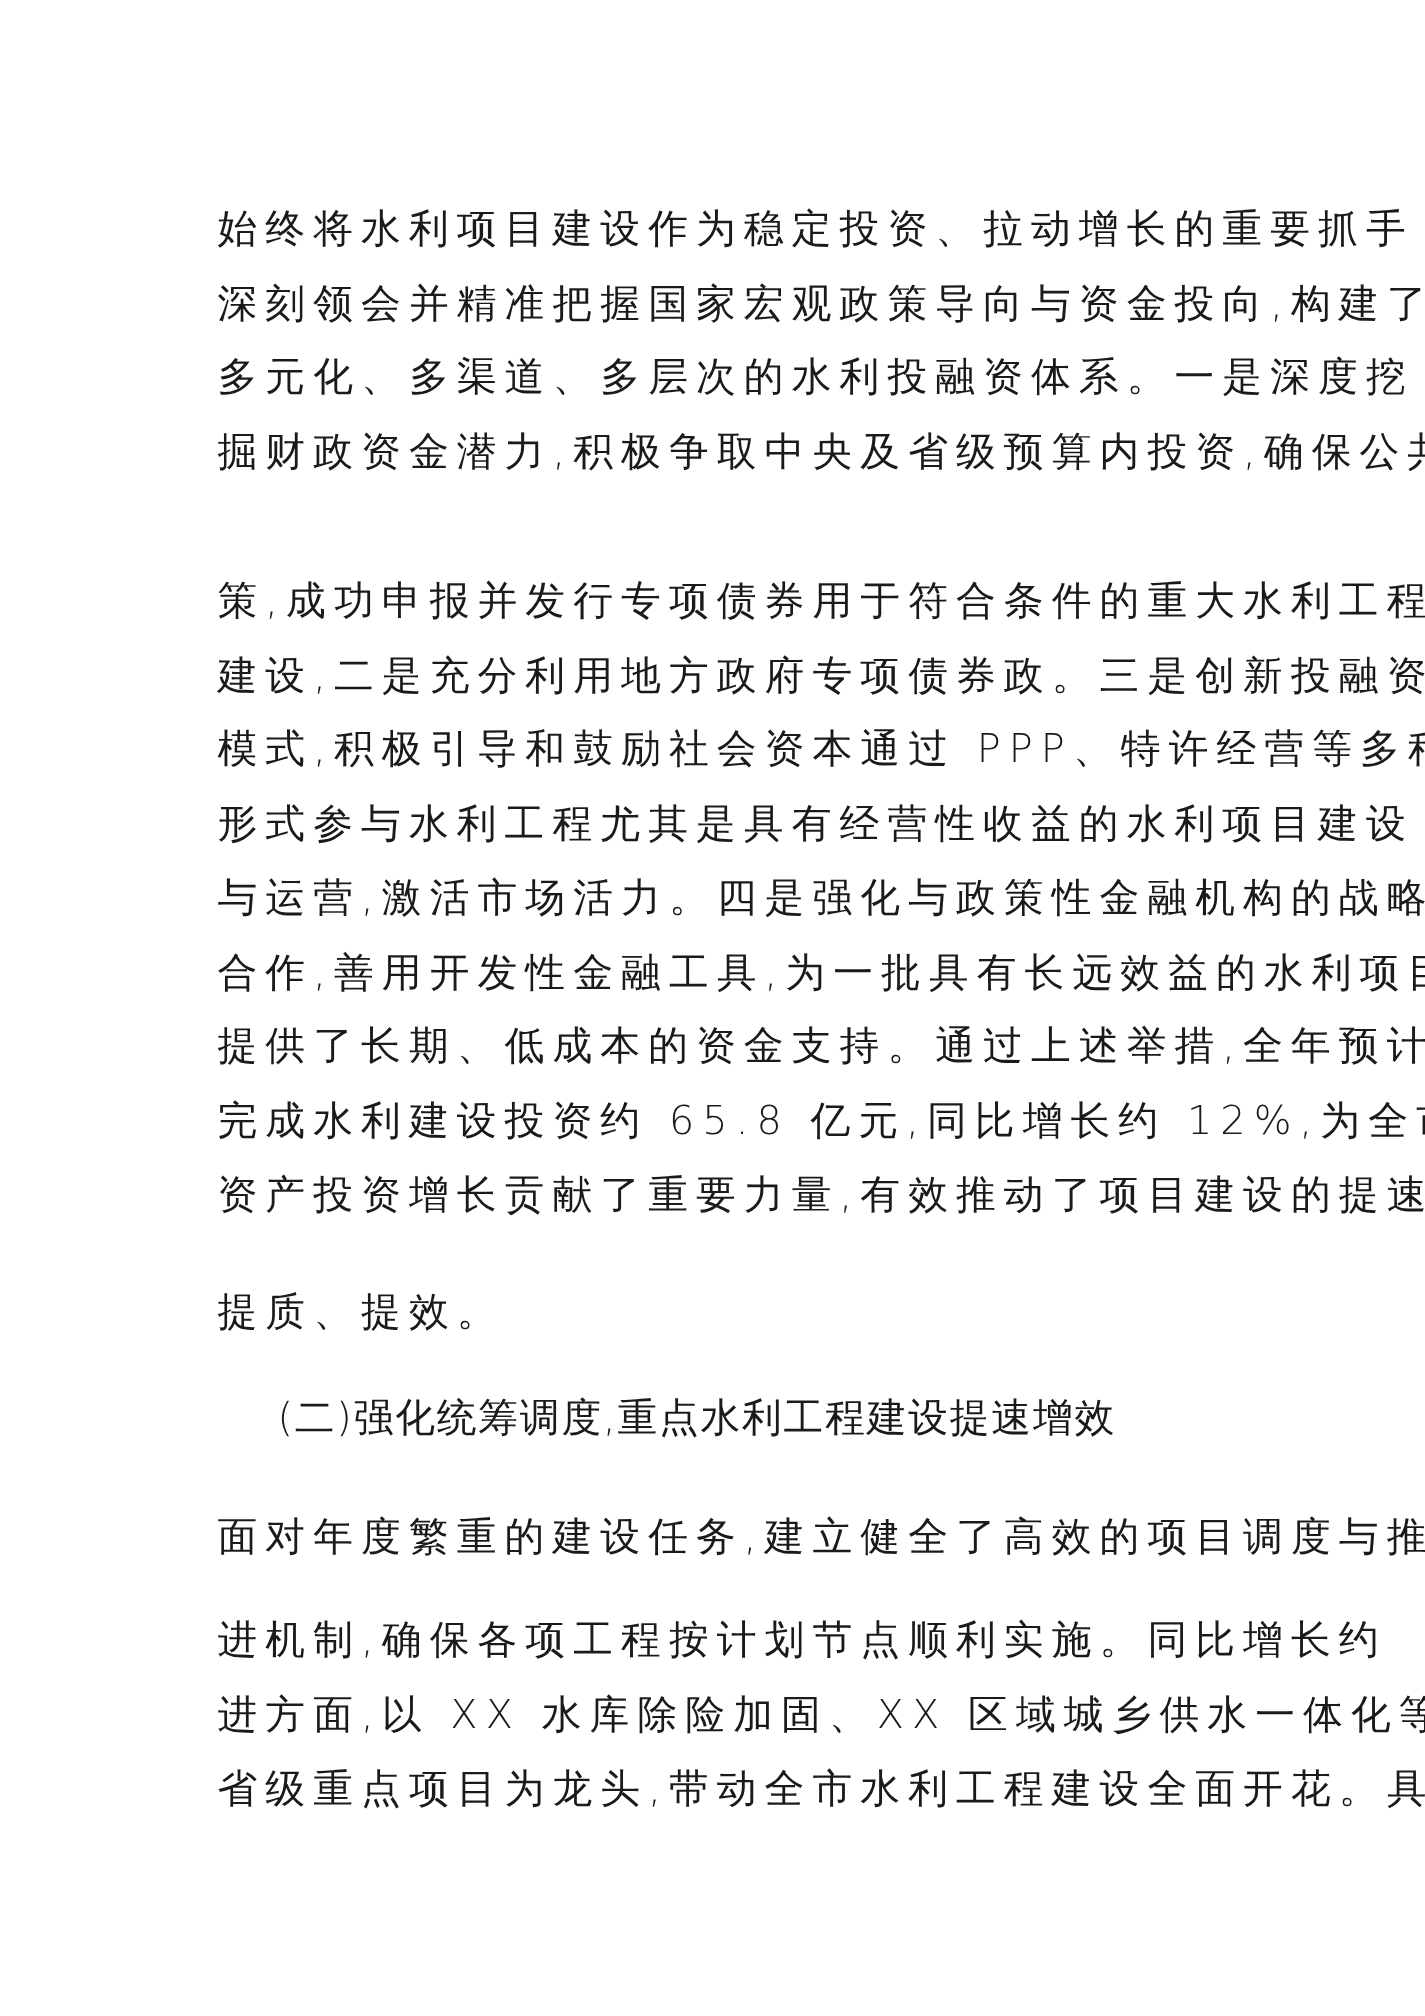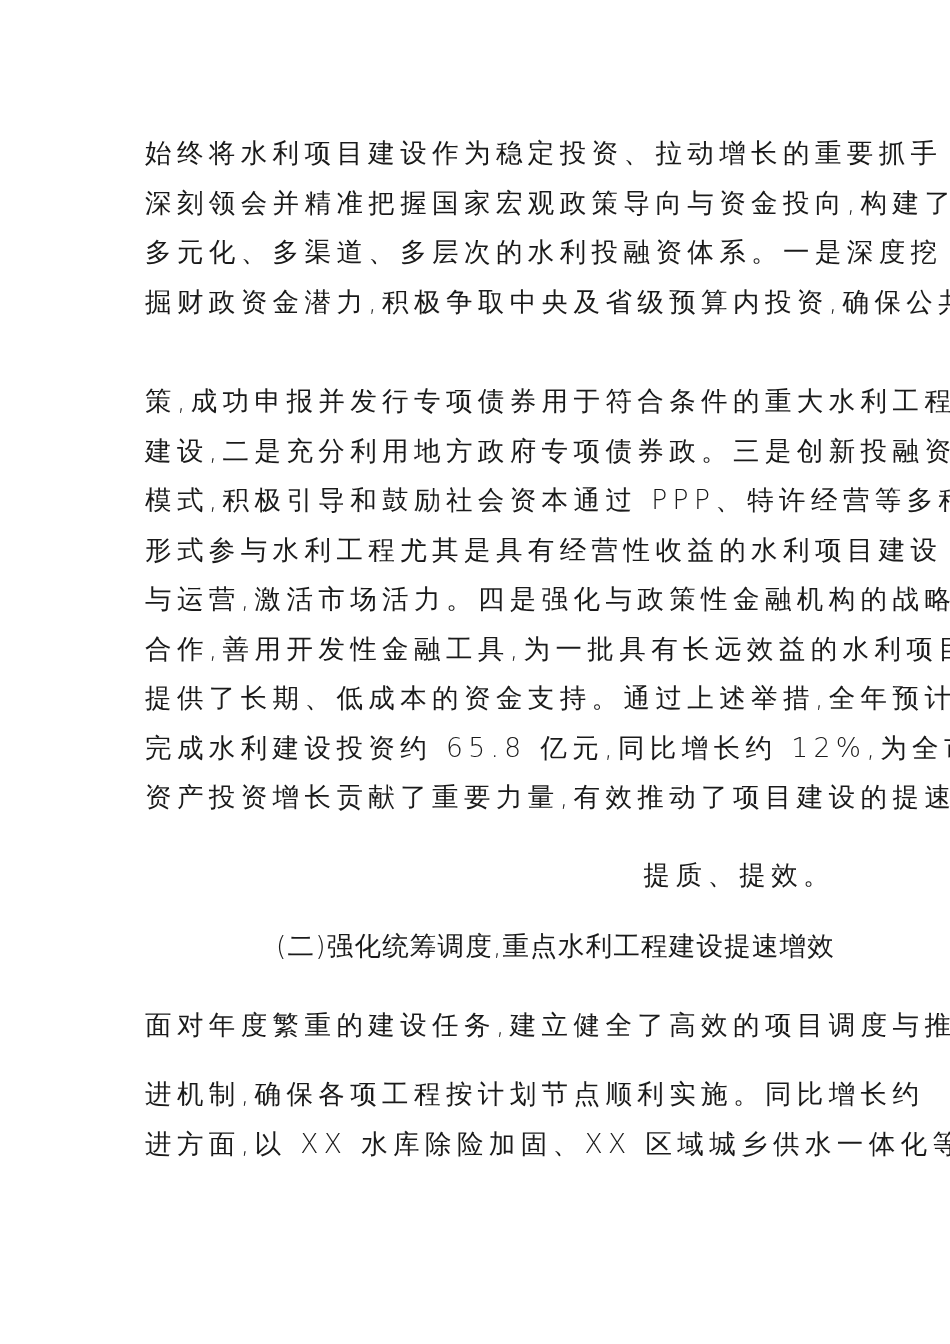--- a/index.html
+++ b/index.html
@@ -1,21 +1,21 @@
 <!DOCTYPE html>
 <html><head>
 <meta charset="utf-8">
 <style>
   html, body { margin: 0; padding: 0; background: #ffffff; }
   body { width: 950px; height: 1344px; position: relative; overflow: hidden;
          font-family: "DejaVu Sans", sans-serif; color: #111; }
-  .page { position: absolute; left: 0; top: 0; width: 950px; height: 1344px; background: #fff; text-align: right; }
+  .page { position: absolute; left: 0; top: 0; width: 950px; height: 1344px; background: #fff; }
   .line { position: absolute; left: 145px; width: 690px; font-size: 26.5px; line-height: 34px;
           white-space: nowrap; letter-spacing: 5.4px; font-weight: 300; color: #1a1a1a; }
-  .heading { letter-spacing: 1.2px; }
+  .heading { letter-spacing: 1.2px; margin-left: 40px; }
 </style>
 </head>
 <body>
 
 <div class="page">
   <div class="line" style="top:136px">始终将水利项目建设作为稳定投资、拉动增长的重要抓手</div>
   <div class="line" style="top:186px">深刻领会并精准把握国家宏观政策导向与资金投向,构建了</div>
   <div class="line" style="top:235px">多元化、多渠道、多层次的水利投融资体系。一是深度挖</div>
   <div class="line" style="top:285px">掘财政资金潜力,积极争取中央及省级预算内投资,确保公共</div>
   <div class="line" style="top:384px">策,成功申报并发行专项债券用于符合条件的重大水利工程</div>
@@ -27,13 +27,14 @@
   <div class="line" style="top:681px">提供了长期、低成本的资金支持。通过上述举措,全年预计</div>
   <div class="line" style="top:731px">完成水利建设投资约 65.8 亿元,同比增长约 12%,为全市固定</div>
   <div class="line" style="top:780px">资产投资增长贡献了重要力量,有效推动了项目建设的提速、</div>
   <div class="line" style="top:858px">提质、提效。</div>
 
   <div class="line heading" style="top:929px">(二)强化统筹调度,重点水利工程建设提速增效</div>
 
   <div class="line" style="top:1008px">面对年度繁重的建设任务,建立健全了高效的项目调度与推</div>
   <div class="line" style="top:1077px">进机制,确保各项工程按计划节点顺利实施。同比增长约</div>
   <div class="line" style="top:1127px">进方面,以 XX 水库除险加固、XX 区域城乡供水一体化等一批</div>
+  <div class="line" style="top:1176px">省级重点项目为龙头,带动全市水利工程建设全面开花。具</div>
 </div>
 
 </body></html>

